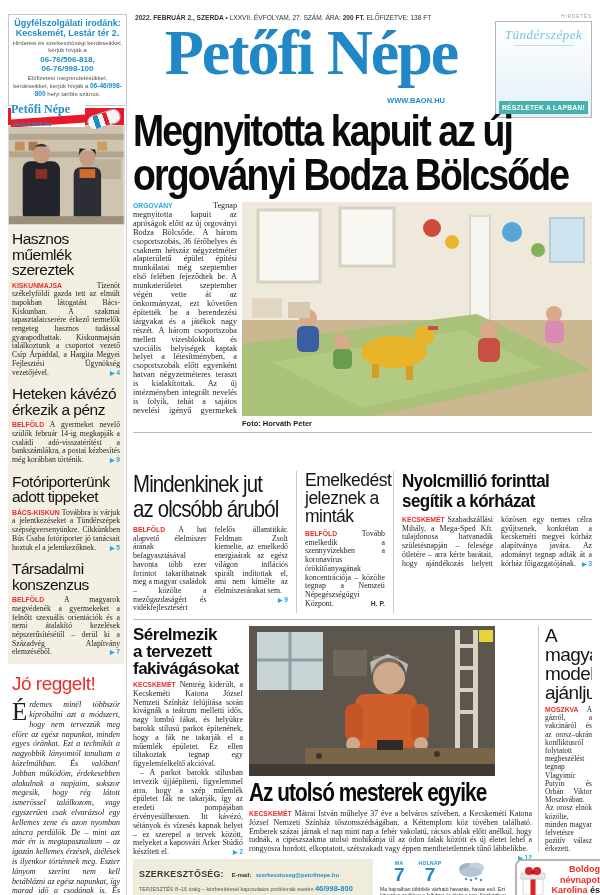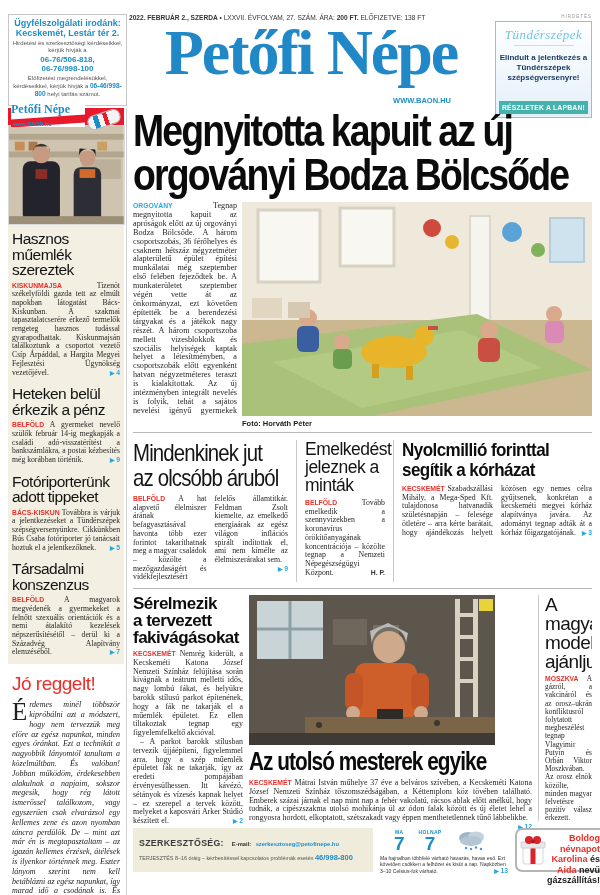--- a/index.html
+++ b/index.html
@@ -2,21 +2,21 @@
 <html><head>
 <meta charset="utf-8">
 <style>
   * { margin:0; padding:0; box-sizing:border-box; }
   html,body { background:#e9e9e9; }
   .sheet { width:600px; height:895px; margin:0 auto; background:#fff; position:relative;
            font-family:"Liberation Sans",sans-serif; color:#1a1a1a; overflow:hidden; }
   b { font-weight:bold; }
 
   
-  .header { display:flex; padding:14px 8px 0 8px; height:106px; }
+  .header { display:flex; gap:6px; padding:14px 8px 0 8px; height:106px; }
   .ad-left { width:119px; flex:none; border:1px solid #c6c6c6; padding:3px 2px 2px; text-align:center; }
   .al-title { color:#1d8dc8; font-weight:bold; font-size:9px; line-height:1.12; }
   .al-small { font-size:6px; color:#555; line-height:1.2; margin-top:2px; }
   .al-phone { color:#1d8dc8; font-weight:bold; font-size:8px; line-height:1.15; }
   .al-phone-inline { color:#1d8dc8; font-weight:bold; font-size:6.6px; }
   .al-logo-row { display:flex; align-items:flex-end; margin-top:3px; gap:2px; }
   .mini-logo { position:relative; width:74px; height:26px; background:#fff; overflow:hidden; text-align:left; }
   .mini-logo:before { content:""; position:absolute; left:-4px; right:-4px; bottom:2px; height:8px;
                       background:#e8192b; transform:rotate(-4deg); }
   .ml-title { position:relative; font-family:"Liberation Serif",serif; font-weight:bold; color:#1d8dc8;
@@ -73,21 +73,21 @@
   .headline { margin:1px 0 5px; }
   .headline div { font-weight:bold; font-size:44px; line-height:44px; letter-spacing:-2.2px; color:#0b0b0b;
                   white-space:nowrap; transform:scaleX(0.85); transform-origin:left center; }
   .lead-row { display:flex; gap:5px; }
   .lead-col { width:104px; flex:none; font-size:8.2px; line-height:8.9px; height:214px; overflow:hidden; }
   .lead-photo { flex:1; height:214px; min-width:0; }
   .caption-row { display:flex; justify-content:space-between; font-size:7.5px; font-weight:bold; color:#1c1c1c;
                  padding:3px 0 4px 109px; border-bottom:1px solid #b9b9b9; }
 
   
-  .midrow { display:flex; padding:7px 0 6px; border-bottom:1px solid #b9b9b9; }
+  .midrow { display:flex; padding:7px 0 6px; border-bottom:1px solid #b9b9b9;margin-top:31px; }
   .mid1 { width:163px; flex:none; padding-right:8px; }
   .vdiv { width:1px; background:#c9c9c9; flex:none; }
   .mid2 { width:96px; flex:none; padding:0 8px; }
   .mid3 { flex:1; min-width:0; padding-left:8px; }
   .t-line { white-space:nowrap; transform-origin:left center; }
   .mid1 .t-line { font-size:24px; line-height:25px; letter-spacing:-1px; transform:scaleX(0.85); color:#141414; }
   .mid2-title { font-size:17.5px; line-height:18px; letter-spacing:-0.5px; max-width:80px; color:#141414; }
   .mid3 .t-line { font-weight:bold; font-size:18.5px; line-height:20px; letter-spacing:-0.6px; transform:scaleX(0.92); color:#0d0d0d; }
   .mid-body { font-size:7.8px; line-height:8.7px; margin-top:5px; }
   .cols2 { column-count:2; column-gap:8px; }
@@ -155,21 +155,20 @@
       </div>
       <div class="masthead-title">Petőfi Népe</div>
       <div class="website">WWW.BAON.HU</div>
     </div>
 
     <div class="ad-right-wrap">
       <div class="hirdetes">HIRDETÉS</div>
       <div class="ad-right">
         <div class="tsz-script">Tündérszépek</div>
         <div class="tsz-rule"></div>
-        <div class="tsz-promo">Elindult a jelentkezés a Tündérszépek szépségversenyre!</div>
         <div class="tsz-btn">RÉSZLETEK A LAPBAN!</div>
       </div>
     </div>
   </div>
 
   <div class="mgrid">
 
     <div class="rail">
       <div class="rail-tab">EGY PERCBEN</div>
 
@@ -191,21 +190,21 @@
         <rect x="72" y="44" width="16" height="9" fill="#d26a2c"></rect>
         <rect x="0" y="92" width="117" height="8" fill="#9b8f77"></rect>
       </svg>
 
       <div class="rail-cream">
         <div class="rail-item">
           <div class="ri-title">Hasznos műemlék szereztek</div>
           <div class="ri-body"><b class="kicker">KISKUNMAJSA</b> <span>Tizenöt székelyföldi gazda tett az elmúlt napokban látogatást Bács-Kiskunban. A szakmai tapasztalatcserére érkező termelők rengeteg hasznos tudással gyarapodhattak. Kiskunmajsán találkoztunk a csoportot vezető Csíp Árpáddal, a Hargita Megyei Fejlesztési Ügynökség vezetőjével.</span><span class="parr">4</span></div>
         </div>
         <div class="rail-item">
-          <div class="ri-title">Heteken belül érkezik a pénz</div>
+          <div class="ri-title">Heteken kávézó érkezik a pénz</div>
           <div class="ri-body"><b class="kicker">BELFÖLD</b> <span>A gyermeket nevelő szülők február 14-ig megkapják a családi adó-visszatérítést a bankszámlákra, a postai kézbesítés még korábban történik.</span><span class="parr">9</span></div>
         </div>
         <div class="rail-item">
           <div class="ri-title">Fotóriporterünk adott tippeket</div>
           <div class="ri-body"><b class="kicker">BÁCS-KISKUN</b> <span>Továbbra is várjuk a jelentkezéseket a Tündérszépek szépségversenyünkre. Cikkünkben Bús Csaba fotóriporter jó tanácsait hoztuk el a jelentkezőknek.</span><span class="parr">5</span></div>
         </div>
         <div class="rail-item">
           <div class="ri-title">Társadalmi konszenzus</div>
           <div class="ri-body"><b class="kicker">BELFÖLD</b> <span>A magyarok megvédenék a gyermekeket a felnőtt szexuális orientációk és a nemi átalakító kezelések népszerűsítésétől – derül ki a Századvég Alapítvány elemzéséből.</span><span class="parr">7</span></div>
         </div>

